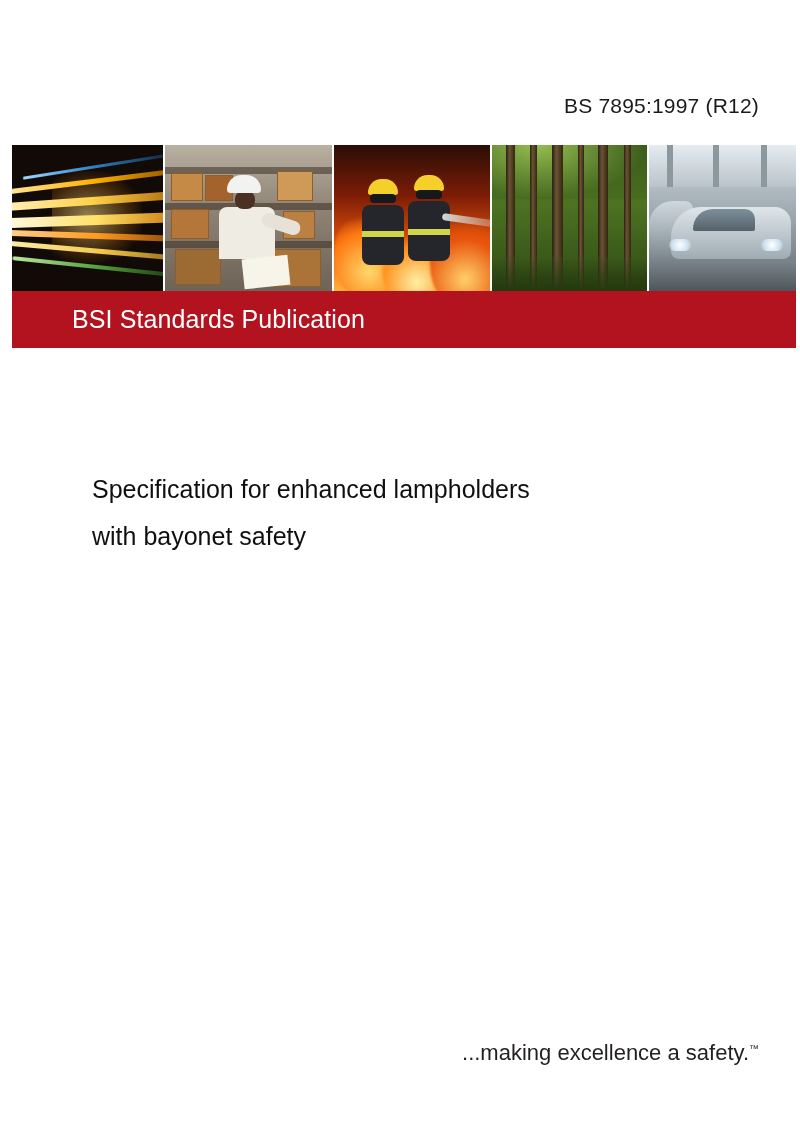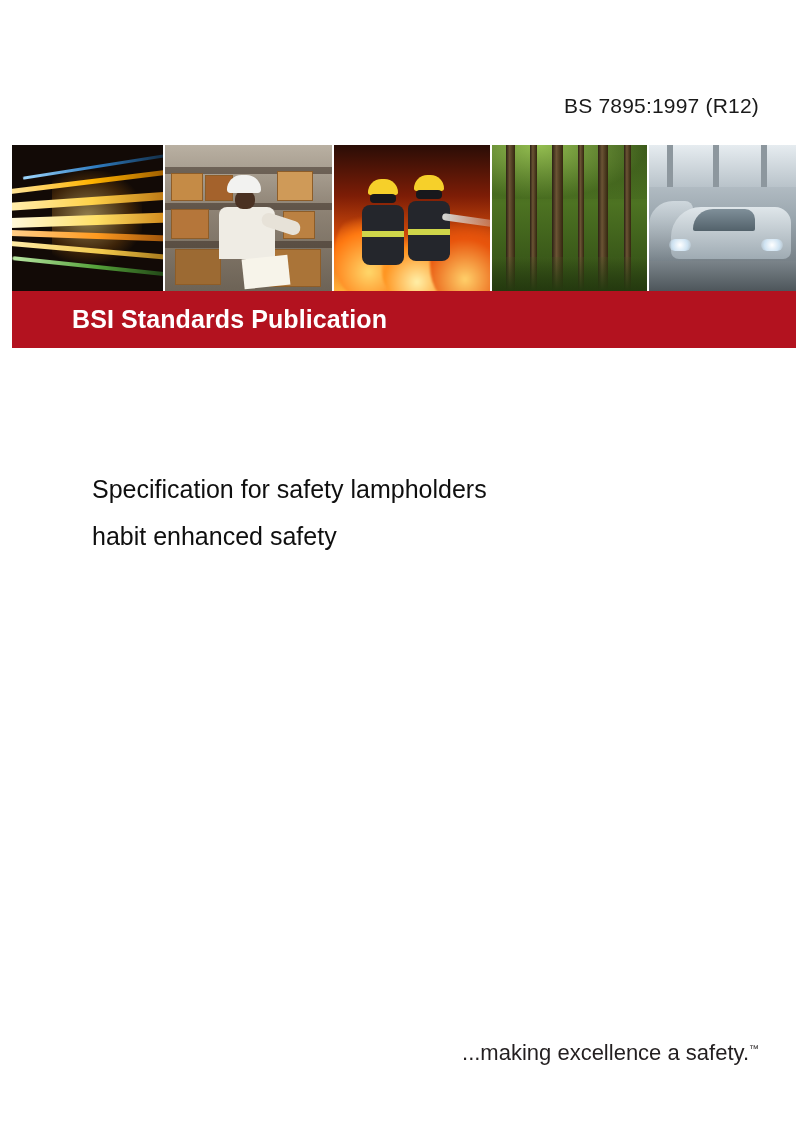--- a/index.html
+++ b/index.html
@@ -216,21 +216,21 @@
     top: 291px;
     width: 784px;
     height: 57px;
     background: #b3121f;
   }
   .red-band .band-title {
     position: absolute;
     left: 60px;
     top: 14px;
     font-size: 25px;
-    font-weight: bold;
+    font-weight: normal;
     color: #ffffff;
     letter-spacing: 0.1px;
     white-space: nowrap;
   }
 
   
   .doc-title {
     position: absolute;
     left: 88px;
     top: 466px;
@@ -353,22 +353,22 @@
       <div class="lamp lampR"></div>
     </div>
 
   </div>
 
   <div class="red-band">
     <div class="band-title">BSI Standards Publication</div>
   </div>
 
   <div class="doc-title">
-    <span class="line">Specification for safety lampholders</span>
-    <span class="line">habit enhanced safety</span>
+    <span class="line">Specification for enhanced lampholders</span>
+    <span class="line">with bayonet safety</span>
   </div>
 
 
   <div class="tagline">
     <span>...making excellence a safety.</span><span class="tm">™</span>
   </div>
 
 </div>
 
 </body></html>

